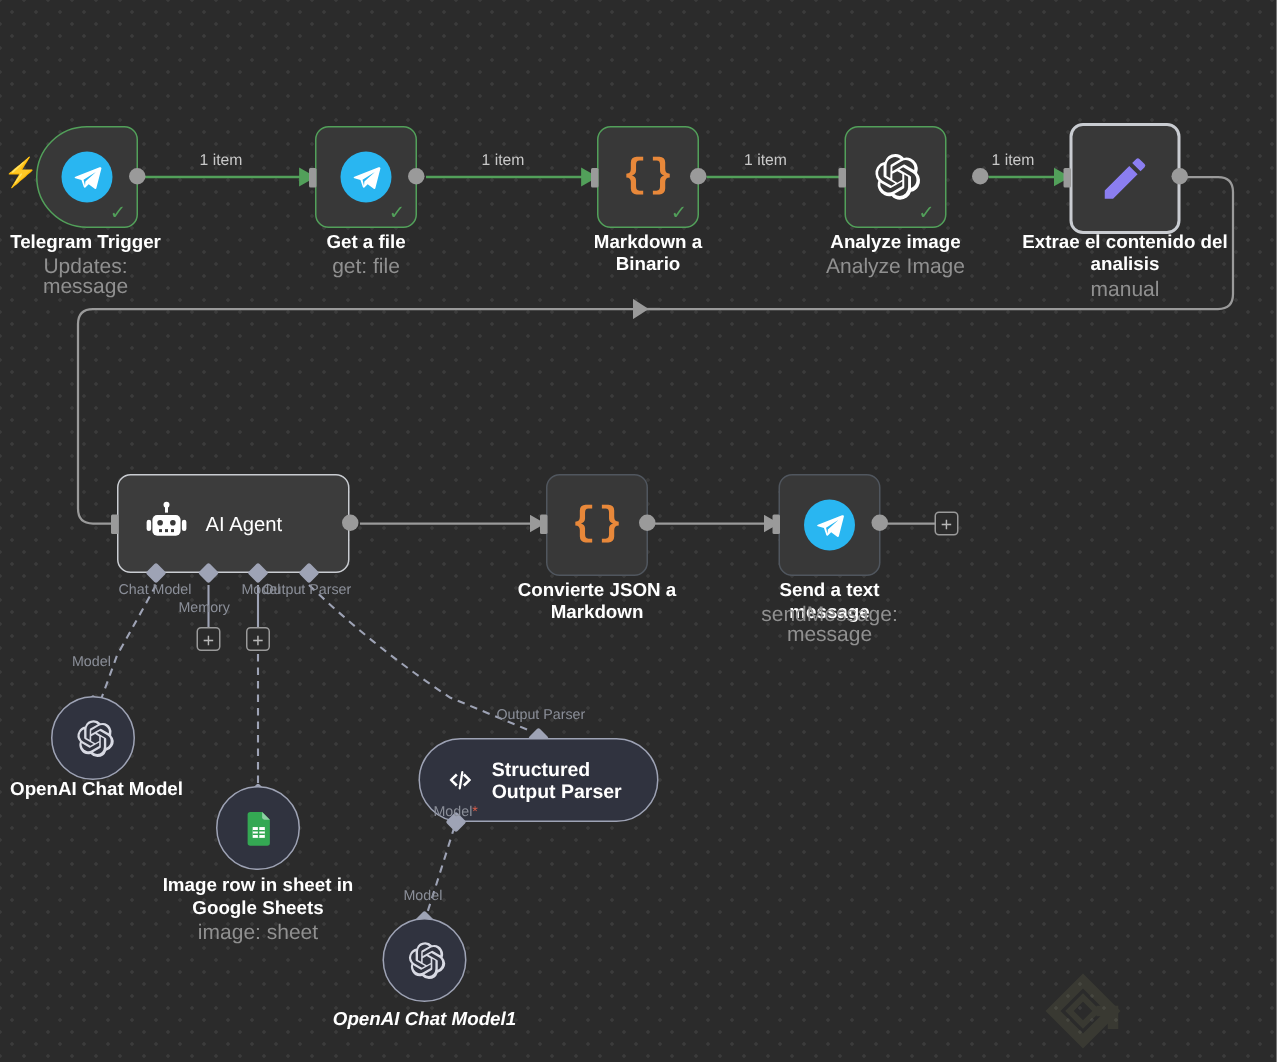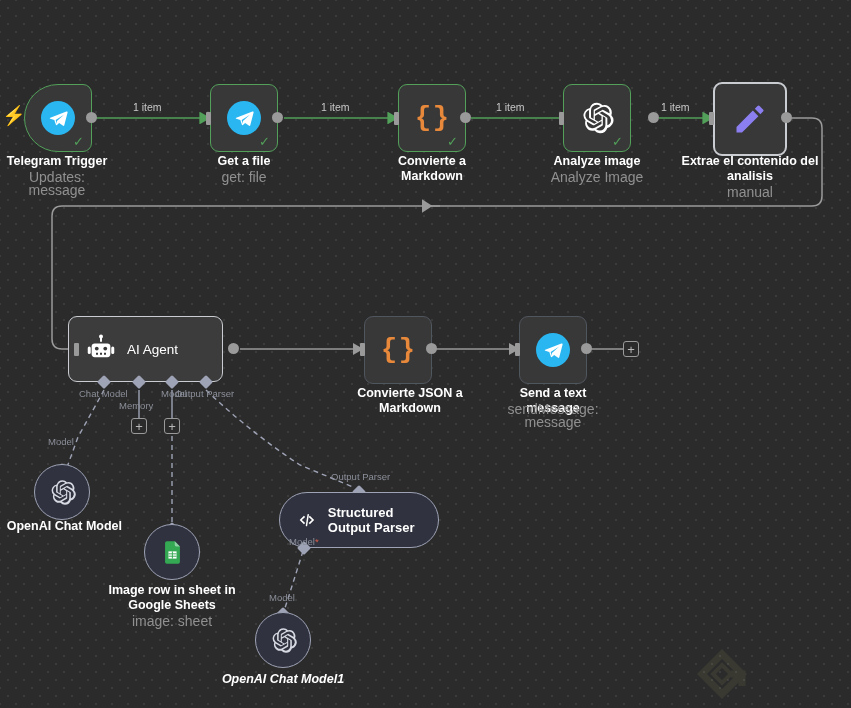--- a/index.html
+++ b/index.html
@@ -199,21 +199,21 @@
   </div>
   <div class="cap" style="left:187px; top:154px; width:114px;">Get a file</div>
   <div class="sub" style="left:187px; top:171px; width:114px;">get: file</div>
   <div class="port-in" style="left:206px; top:112px;"></div>
   <div class="port-out" style="left:272px; top:112px;"></div>
 
   <div class="node ok" style="left:398px; top:84px;">
     <span class="brace">{ }</span>
     <span class="tick">✓</span>
   </div>
-  <div class="cap" style="left:375px; top:154px; width:114px;">Convierte a Markdown</div>
+  <div class="cap" style="left:375px; top:154px; width:114px;">Markdown a Binario</div>
   <div class="port-in" style="left:394px; top:112px;"></div>
   <div class="port-out" style="left:460px; top:112px;"></div>
 
   <div class="node ok" style="left:563px; top:84px;">
     <svg width="36" height="36" viewBox="0 0 24 24">
       <path d="M21.6 10a5 5 0 0 0-.4-4.1 5.1 5.1 0 0 0-5.5-2.4A5 5 0 0 0 12 1.8 5.1 5.1 0 0 0 7.2 5.3 5 5 0 0 0 3.8 7.7a5.1 5.1 0 0 0 .6 6A5 5 0 0 0 4.8 18a5.1 5.1 0 0 0 5.5 2.4 5 5 0 0 0 3.7 1.7 5.1 5.1 0 0 0 4.9-3.5 5 5 0 0 0 3.3-2.4 5.1 5.1 0 0 0-.6-6zM13.9 20.4a3.8 3.8 0 0 1-2.4-.9l.1-.1 4-2.3a.7.7 0 0 0 .3-.6v-5.6l1.7 1v4.7a3.8 3.8 0 0 1-3.7 3.8zM5.8 17a3.8 3.8 0 0 1-.5-2.6l.1.1 4 2.3a.7.7 0 0 0 .7 0l4.9-2.8v2l-4.1 2.4A3.8 3.8 0 0 1 5.8 17zM4.7 8.4a3.8 3.8 0 0 1 2-1.7v4.8a.7.7 0 0 0 .3.6l4.9 2.8-1.7 1-4.1-2.4a3.8 3.8 0 0 1-1.4-5.1zM18.6 11.6l-4.9-2.9 1.7-1 4.1 2.4a3.8 3.8 0 0 1-.6 6.8v-4.8a.7.7 0 0 0-.3-.5zM20.3 9l-.1-.1-4-2.3a.7.7 0 0 0-.7 0L10.6 9.4v-2l4.1-2.4a3.8 3.8 0 0 1 5.6 4zM9.7 12.6L8 11.6V6.9a3.8 3.8 0 0 1 6.2-2.9l-.1.1-4 2.3a.7.7 0 0 0-.3.6zM10.6 10.6L12.8 9.4l2.2 1.3v2.5l-2.2 1.3-2.2-1.3z" fill="#fff"></path>
     </svg>
     <span class="tick">✓</span>
   </div>
   <div class="cap" style="left:540px; top:154px; width:114px;">Analyze image</div>
@@ -229,21 +229,21 @@
   <div class="cap" style="left:678px; top:154px; width:144px;">Extrae el contenido del analisis</div>
   <div class="sub" style="left:678px; top:186px; width:144px;">manual</div>
   <div class="port-in" style="left:709px; top:112px;"></div>
   <div class="port-out" style="left:781px; top:112px;"></div>
 
   <div class="elabel" style="left:133px; top:101px;">1 item</div>
   <div class="elabel" style="left:321px; top:101px;">1 item</div>
   <div class="elabel" style="left:496px; top:101px;">1 item</div>
   <div class="elabel" style="left:661px; top:101px;">1 item</div>
 
-  <div class="node-wide" style="left:68px; top:316px;">
+  <div class="node-wide" style="left:78px; top:316px;">
     <svg width="30" height="30" viewBox="0 0 24 24">
       <rect x="4.5" y="7.5" width="15" height="11" rx="2.5" fill="#fff"></rect>
       <rect x="11.2" y="2.2" width="1.6" height="4" fill="#fff"></rect>
       <circle cx="12" cy="2" r="1.6" fill="#fff"></circle>
       <rect x="1.4" y="10" width="2.4" height="6" rx="1.2" fill="#fff"></rect>
       <rect x="20.2" y="10" width="2.4" height="6" rx="1.2" fill="#fff"></rect>
       <circle cx="8.6" cy="11.6" r="1.5" fill="#383838"></circle>
       <circle cx="15.4" cy="11.6" r="1.5" fill="#383838"></circle>
       <rect x="8" y="15" width="1.6" height="1.6" fill="#383838"></rect>
       <rect x="11.2" y="15" width="1.6" height="1.6" fill="#383838"></rect>
@@ -263,21 +263,21 @@
   <div class="slabel" style="left:119px; top:400px;">Memory</div>
   <div class="slabel" style="left:161px; top:388px;">Model</div>
   <div class="slabel" style="left:175px; top:388px;">Output Parser</div>
 
   <div class="plusbox" style="left:131px; top:418px;">+</div>
   <div class="plusbox" style="left:164px; top:418px;">+</div>
 
   <div class="node" style="left:364px; top:316px;">
     <span class="brace">{ }</span>
   </div>
-  <div class="cap" style="left:341px; top:386px; width:114px;margin-left:12px;">Convierte JSON a Markdown</div>
+  <div class="cap" style="left:341px; top:386px; width:114px;">Convierte JSON a Markdown</div>
   <div class="port-in" style="left:360px; top:343px;"></div>
   <div class="port-out" style="left:426px; top:343px;"></div>
 
   <div class="node" style="left:519px; top:316px;">
     <div class="icon-tg">
       <svg width="21" height="21" viewBox="0 0 24 24">
           <path d="M21 4 L2.6 11.2 c-.8.3-.8 1 0 1.2 l4.6 1.4 1.8 5.3 c.2.6.8.7 1.2.3 l2.5-2.4 4.6 3.4 c.6.4 1.2.1 1.3-.6 L22.4 5 c.2-.8-.5-1.3-1.4-1z M8.8 13.6 L18.2 7.6 10.2 14.9 9.9 18z" fill="#fff"></path>
         </svg>
     </div>
   </div>

